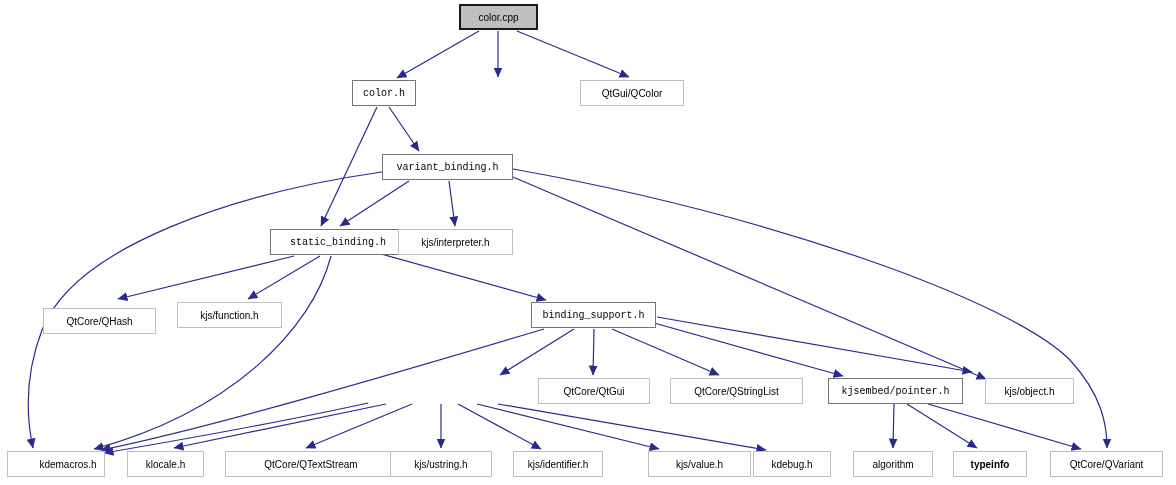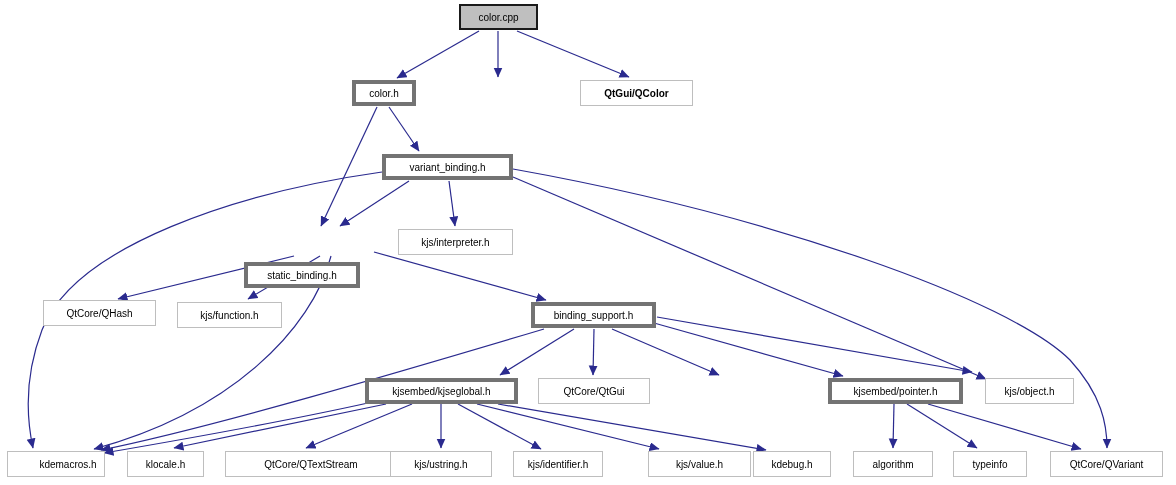--- a/index.html
+++ b/index.html
@@ -10,47 +10,47 @@
     overflow:hidden;
     font-family:"Liberation Sans", sans-serif;
   }
   #edge-layer{position:absolute;left:0;top:0;width:1176px;height:485px;z-index:1;}
   .node{
     position:absolute;height:26px;box-sizing:border-box;
     background:#ffffff;border:1px solid #bebebe;
     display:flex;align-items:center;justify-content:center;
     font-size:10px;color:#000;white-space:nowrap;z-index:2;
   }
-  .node.internal{border:4px solid #737373;}
+  .node.internal{border:1px solid #737373;font-family:Liberation Mono, monospace;}
   .node.source{background:#bfbfbf;border:2px solid #1a1a1a;}
   
   [data-name="node-color-cpp"]            {left:459px;top:4px;  width:79px;}
   [data-name="node-color-h"]              {left:352px;top:80px; width:64px;}
   [data-name="node-qtcore-qdebug"]        {left:440px;top:80px; width:118px;}
-  [data-name="node-qtgui-qcolor"]         {left:580px;top:80px; width:113px;font-weight:bold;}
+  [data-name="node-qtgui-qcolor"]         {left:580px;top:80px; width:104px;}
   [data-name="node-variant-binding-h"]    {left:382px;top:154px;width:131px;}
-  [data-name="node-static-binding-h"]     {left:244px;top:229px;width:116px;margin-top:33px;}
+  [data-name="node-static-binding-h"]     {left:270px;top:229px;width:136px;}
   [data-name="node-kjs-interpreter-h"]    {left:398px;top:229px;width:115px;}
-  [data-name="node-qtcore-qhash"]         {left:43px; top:300px;width:113px;}
+  [data-name="node-qtcore-qhash"]         {left:43px; top:308px;width:113px;}
   [data-name="node-kjs-function-h"]       {left:177px;top:302px;width:105px;}
   [data-name="node-binding-support-h"]    {left:531px;top:302px;width:125px;}
   [data-name="node-kjsembed-kjseglobal-h"]{left:365px;top:378px;width:153px;}
   [data-name="node-qtcore-qdate"]         {left:538px;top:378px;width:112px;}
   [data-name="node-qtcore-qstringlist"]   {left:670px;top:378px;width:133px;}
   [data-name="node-kjsembed-pointer-h"]   {left:828px;top:378px;width:135px;}
   [data-name="node-kjs-object-h"]         {left:985px;top:378px;width:89px;}
   [data-name="node-kdemacros-h"]          {left:7px;  top:451px;width:98px;padding-left:24px;}
   [data-name="node-klocale-h"]            {left:127px;top:451px;width:77px;}
   [data-name="node-qtcore-qtextstream"]   {left:225px;top:451px;width:172px;}
   [data-name="node-kjs-ustring-h"]        {left:390px;top:451px;width:102px;}
   [data-name="node-kjs-identifier-h"]     {left:513px;top:451px;width:90px;}
   [data-name="node-kjs-value-h"]          {left:648px;top:451px;width:103px;}
   [data-name="node-kdebug-h"]             {left:753px;top:451px;width:78px;}
   [data-name="node-algorithm"]            {left:853px;top:451px;width:80px;}
-  [data-name="node-typeinfo"]             {left:953px;top:451px;width:74px;}
+  [data-name="node-typeinfo"]             {left:953px;top:451px;width:74px;font-weight:bold;}
   [data-name="node-qtcore-qvariant"]      {left:1050px;top:451px;width:113px;}
 </style>
 </head>
 <body>
 
 <div id="graph-canvas" data-name="include-dependency-graph">
   <svg id="edge-layer" data-name="edge-layer" width="1176" height="485" viewBox="0 0 1176 485" xmlns="http://www.w3.org/2000/svg">
     <defs>
       <marker id="arrowhead" markerUnits="userSpaceOnUse" markerWidth="12" markerHeight="10" refX="9.5" refY="4.5" orient="auto">
         <path d="M0,0 L10,4.5 L0,9 z" fill="#2a2a8e"></path>
@@ -92,22 +92,22 @@
 
   <div class="node source" data-name="node-color-cpp">color.cpp</div>
   <div class="node internal" data-name="node-color-h">color.h</div>
   <div class="node" data-name="node-qtgui-qcolor">QtGui/QColor</div>
   <div class="node internal" data-name="node-variant-binding-h">variant_binding.h</div>
   <div class="node internal" data-name="node-static-binding-h">static_binding.h</div>
   <div class="node" data-name="node-kjs-interpreter-h">kjs/interpreter.h</div>
   <div class="node" data-name="node-qtcore-qhash">QtCore/QHash</div>
   <div class="node" data-name="node-kjs-function-h">kjs/function.h</div>
   <div class="node internal" data-name="node-binding-support-h">binding_support.h</div>
-  <div class="node internal" data-name="node-kjsembed-kjseglobal-h">kjsembed/kjseglobal.h</div>
   <div class="node" data-name="node-qtcore-qdate">QtCore/QtGui</div>
+  <div class="node" data-name="node-qtcore-qstringlist">QtCore/QStringList</div>
   <div class="node internal" data-name="node-kjsembed-pointer-h">kjsembed/pointer.h</div>
   <div class="node" data-name="node-kjs-object-h">kjs/object.h</div>
   <div class="node" data-name="node-kdemacros-h">kdemacros.h</div>
   <div class="node" data-name="node-klocale-h">klocale.h</div>
   <div class="node" data-name="node-qtcore-qtextstream">QtCore/QTextStream</div>
   <div class="node" data-name="node-kjs-ustring-h">kjs/ustring.h</div>
   <div class="node" data-name="node-kjs-identifier-h">kjs/identifier.h</div>
   <div class="node" data-name="node-kjs-value-h">kjs/value.h</div>
   <div class="node" data-name="node-kdebug-h">kdebug.h</div>
   <div class="node" data-name="node-algorithm">algorithm</div>

